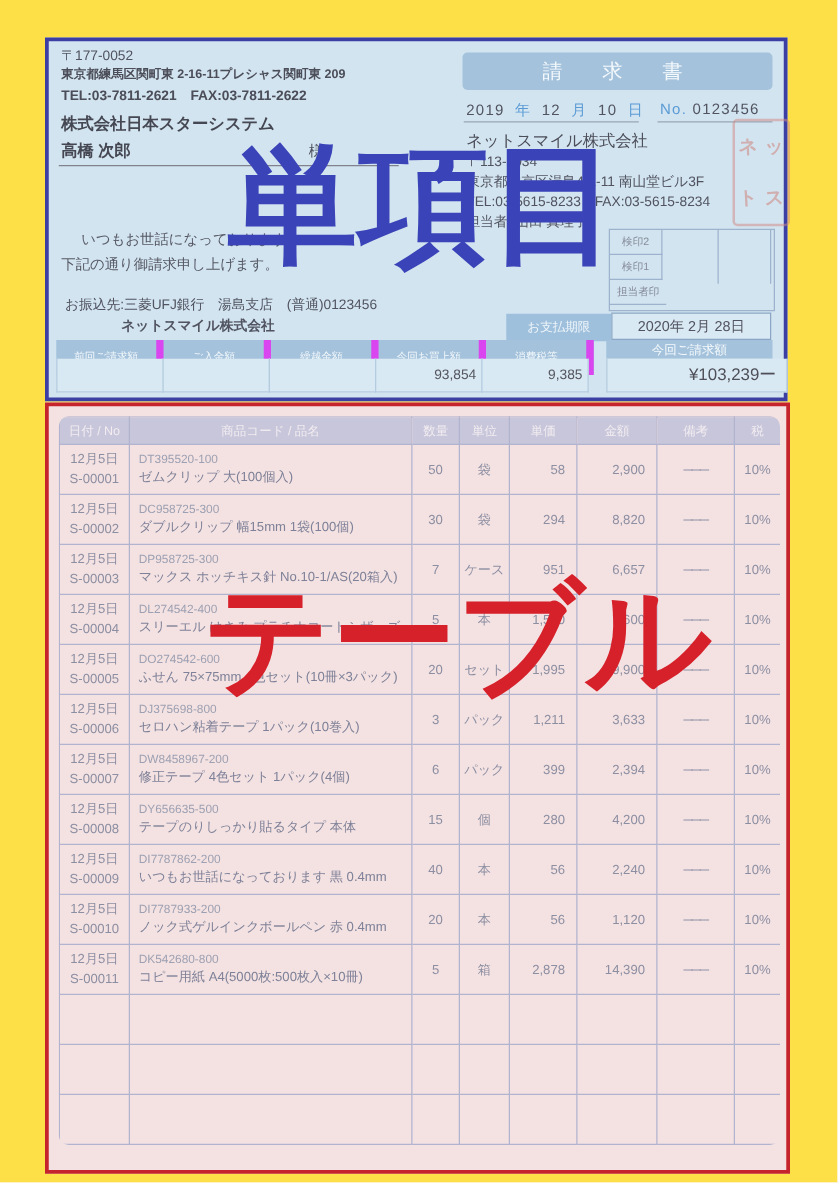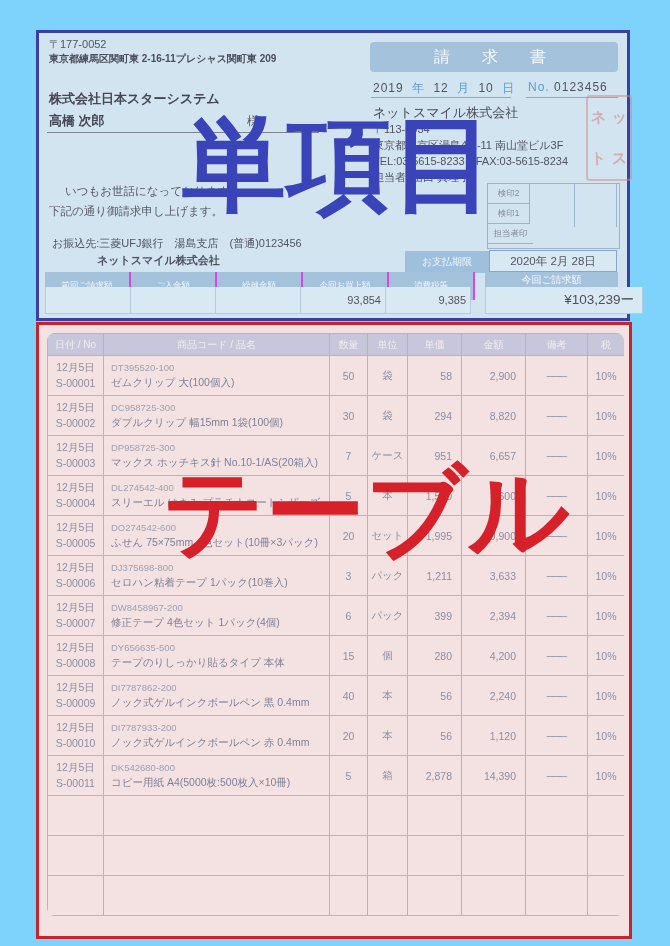--- a/index.html
+++ b/index.html
@@ -1,16 +1,16 @@
 <!DOCTYPE html>
 <html><head>
 <meta charset="utf-8">
 <style>
   html,body { margin:0; padding:0; background:#ffffff; }
-  .page { position:relative; width:670px; height:946px; background:#7dd3fc;
+  .page { position:relative; width:670px; height:946px; background:#fde047;
           font-family:"Liberation Sans", sans-serif; overflow:hidden; }
 
   
   .box-top { position:absolute; left:36px; top:30px; width:588px; height:285px;
              background:#d2e4f0; border:3px solid #3b3fa4; }
   .box-top .abs { position:absolute; white-space:nowrap; }
   .t-dark { color:#515360; }
   .t-blue { color:#5b9bd5; }
 
   .r-postal   { left:10px; top:4px;  font-size:11px; color:#515360; }
@@ -55,28 +55,28 @@
 
   .due-label  { left:366px; top:218px; width:84px; height:22px; background:#9fc0dc;
                 color:#eef5fa; font-size:10px; display:flex; align-items:center; justify-content:center; }
   .due-value  { left:450px; top:217px; width:128px; height:22px; border:1px solid #8aa6c4;
                 background:#d9e9f3; color:#515360; font-size:11.5px;
                 display:flex; align-items:center; justify-content:center; box-sizing:border-box; }
 
   .sum-head   { left:6px; top:239px; display:flex; }
   .sum-head .sc { width:86px; height:28px; background:#a4c2db; color:#f4f9fc; font-size:8.5px;
                   display:flex; align-items:center; justify-content:center;
-                  border-right:2px solid #d946ef; box-sizing:border-box; }
+                  border-right:6px solid #d946ef; box-sizing:border-box; }
   .sum-vals   { left:6px; top:254px; display:flex; }
   .sum-vals .sv { width:86px; height:27px; border:1px solid #b5cce0; border-top:none; margin-right:-1px;
                   box-sizing:border-box; background:#d9e9f3; color:#54555e; font-size:11px;
                   display:flex; align-items:center; justify-content:flex-end; padding-right:4px; }
   .total-head { left:446px; top:239px; width:133px; height:15px; background:#a4c2db; color:#f4f9fc;
                 font-size:10px; display:flex; align-items:center; justify-content:center;text-align:center; }
-  .total-val  { left:446px; top:254px; width:158px; height:27px; border:1px solid #b5cce0; border-top:none;
+  .total-val  { left:446px; top:254px; width:145px; height:27px; border:1px solid #b5cce0; border-top:none;
                 box-sizing:border-box; background:#d9e9f3; color:#4e4f58; font-size:13.5px;
                 display:flex; align-items:center; justify-content:flex-end; padding-right:8px; }
 
   
   .box-bottom { position:absolute; left:36px; top:322px; width:590px; height:611px;
                 background:#f4e2e2; border:3px solid #c5242c; }
   .tbl-wrap { position:absolute; left:8px; top:8px; width:577px; border-radius:8px; overflow:hidden; }
   table.items { border-collapse:collapse; table-layout:fixed; width:577px; }
   table.items th, table.items td { border:1px solid #b1b3cf; box-sizing:border-box; overflow:hidden; }
   table.items thead th { background:#c7c6db; color:#f3ecf0; font-size:10px; font-weight:normal; height:22px; }
@@ -98,20 +98,21 @@
 </style>
 </head>
 <body>
 
 <div class="page">
 
   <div class="box-top">
 
     <div class="abs r-postal">〒177-0052</div>
     <div class="abs r-addr">東京都練馬区関町東 2-16-11プレシャス関町東 209</div>
+    <div class="abs r-tel">TEL:03-7811-2621　FAX:03-7811-2622</div>
     <div class="abs r-company">株式会社日本スターシステム</div>
     <div class="abs r-person">高橋  次郎</div>
     <div class="abs r-honor">様</div>
     <div class="abs r-underline"></div>
     <div class="abs r-greet1">いつもお世話になっております</div>
     <div class="abs r-greet2">下記の通り御請求申し上げます。</div>
     <div class="abs r-bank1">お振込先:三菱UFJ銀行　湯島支店　(普通)0123456</div>
     <div class="abs r-bank2">ネットスマイル株式会社</div>
 
     <div class="abs title-box">請　求　書</div>
@@ -329,21 +330,21 @@
               <td class="c-note">───</td>
               <td class="c-tax">10%</td>
             </tr>
             <tr>
               <td class="c-date">
                 <div>12月5日</div>
                 <div>S-00009</div>
               </td>
               <td class="c-name">
                 <div class="code">DI7787862-200</div>
-                <div class="pname">ノック式ゲルインクボールペン 黒 0.4mm</div>
+                <div class="pname">いつもお世話になっております 黒 0.4mm</div>
               </td>
               <td class="c-qty">40</td>
               <td class="c-unit">本</td>
               <td class="c-price">56</td>
               <td class="c-amt">2,240</td>
               <td class="c-note">───</td>
               <td class="c-tax">10%</td>
             </tr>
             <tr>
               <td class="c-date">

